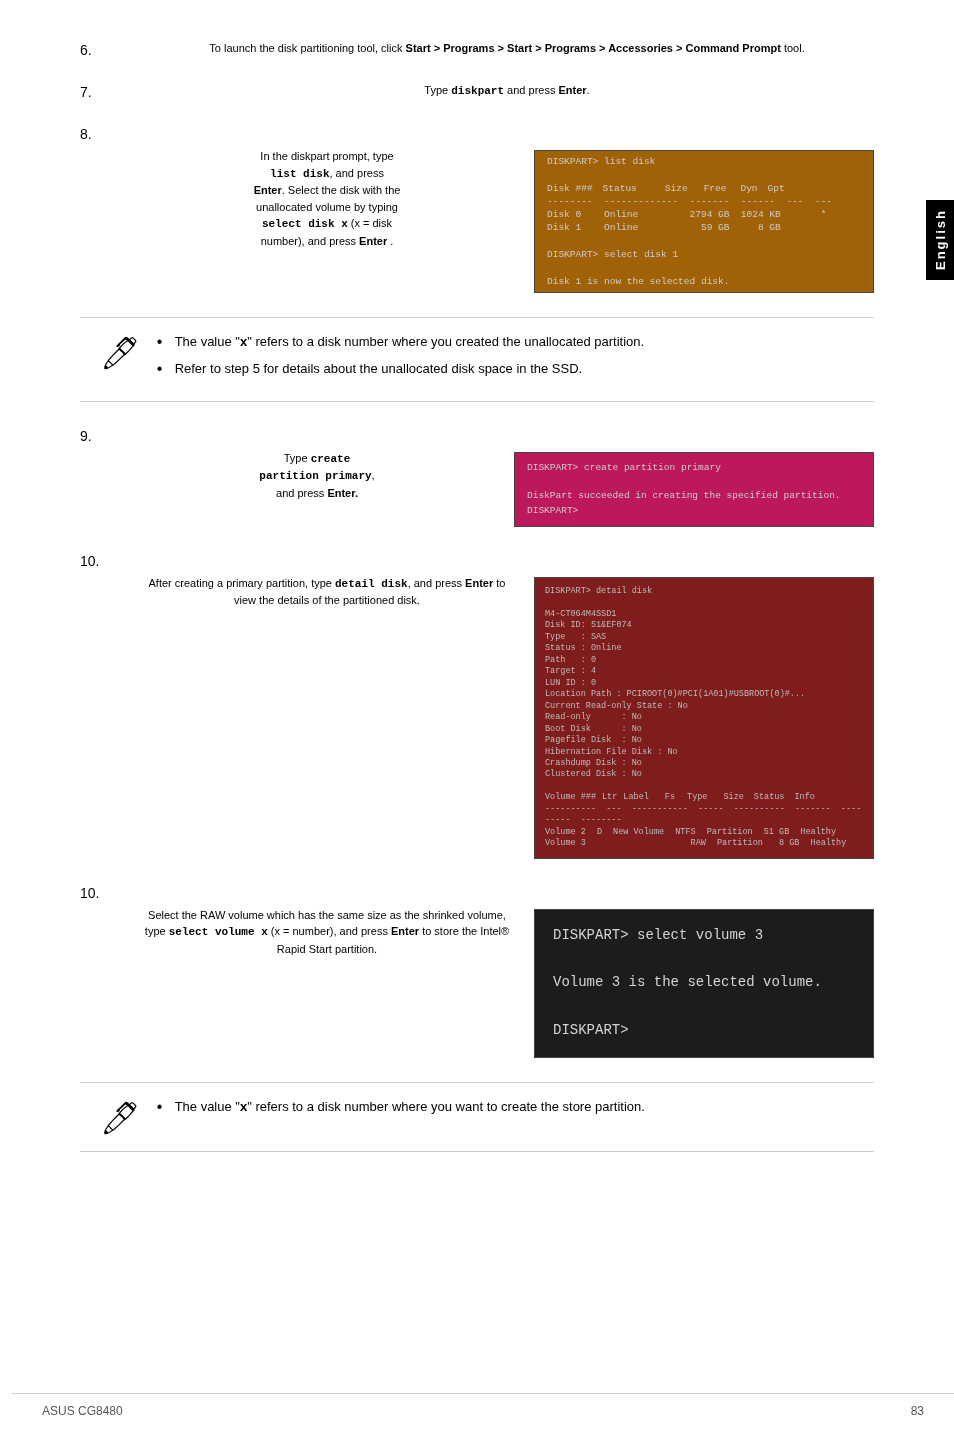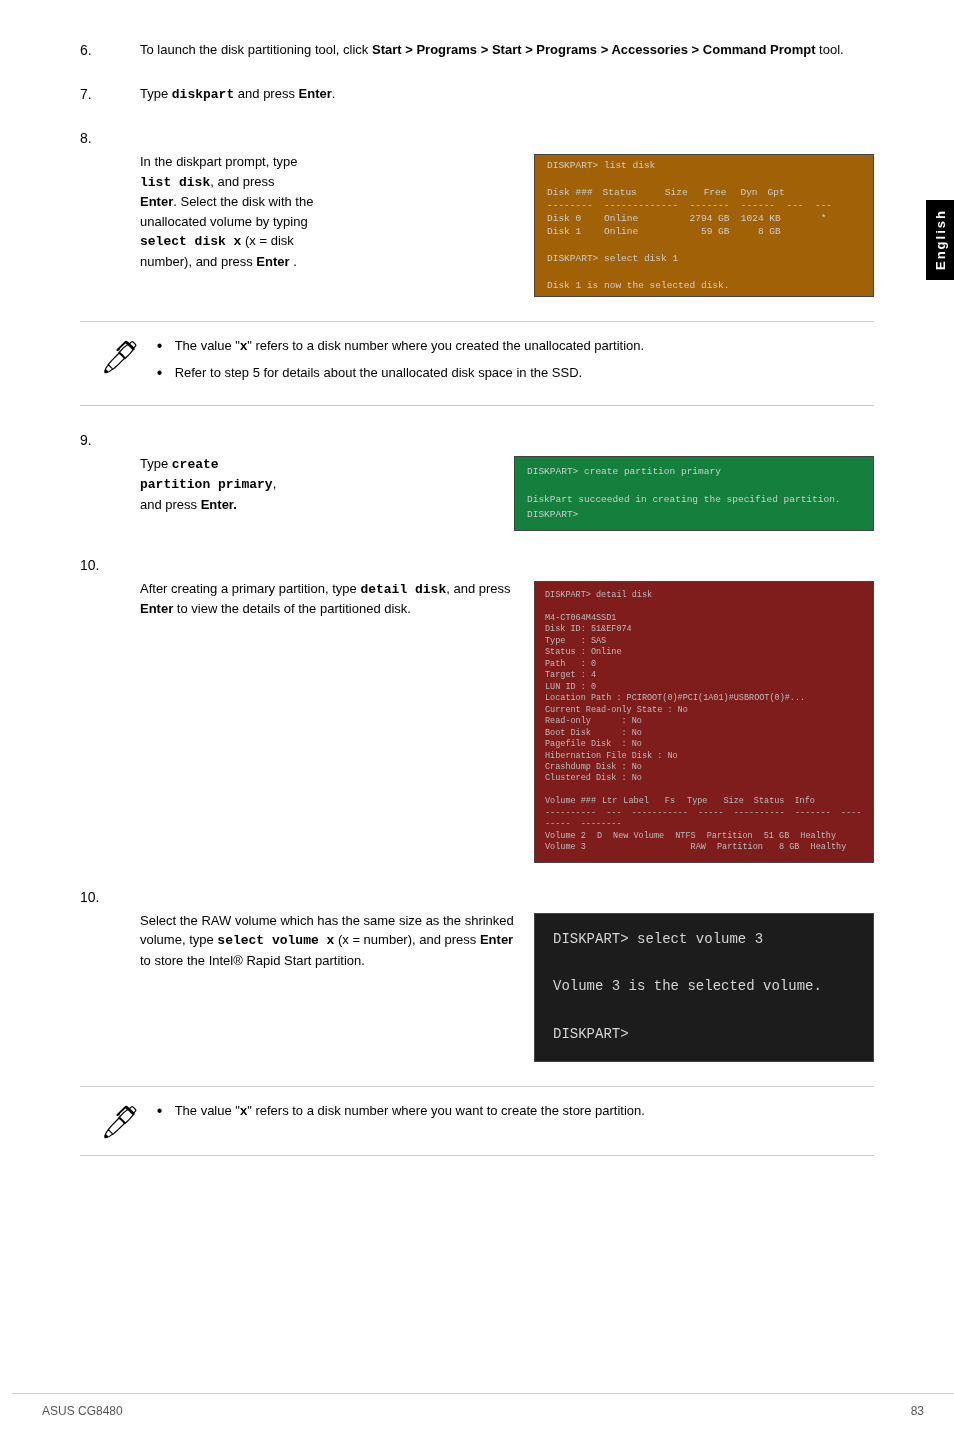--- a/index.html
+++ b/index.html
@@ -133,41 +133,42 @@
     }
 
     .inline-with-img {
       display: flex;
       gap: 20px;
       align-items: flex-start;
       margin-top: 24px;
     }
 
     .step-body p {
-      font-size: 13px;
+      font-size: 11px;
       line-height: 1.5;
+      text-align: center;
     }
 
     .bold { font-weight: bold; }
 
     
     .list-disk-term {
       background: #a16207;
       color: #ccc;
       font-family: 'Courier New', Courier, monospace;
       font-size: 9.5px;
       padding: 4px 12px;
       line-height: 1.4;
       border: 1px solid #444;
       width: 340px;
     }
 
     
     .create-term {
-      background: #15803d;
+      background: #be185d;
       color: #ccc;
       font-family: 'Courier New', Courier, monospace;
       font-size: 9.5px;
       padding: 8px 12px;
       line-height: 1.5;
       border: 1px solid #444;
       width: 360px;
     }
 
   </style>

